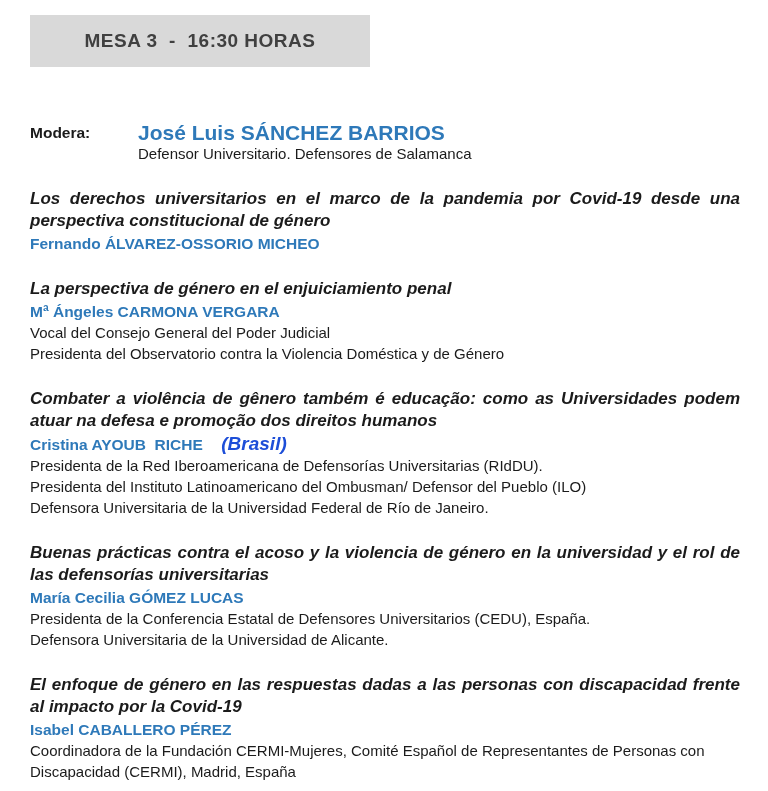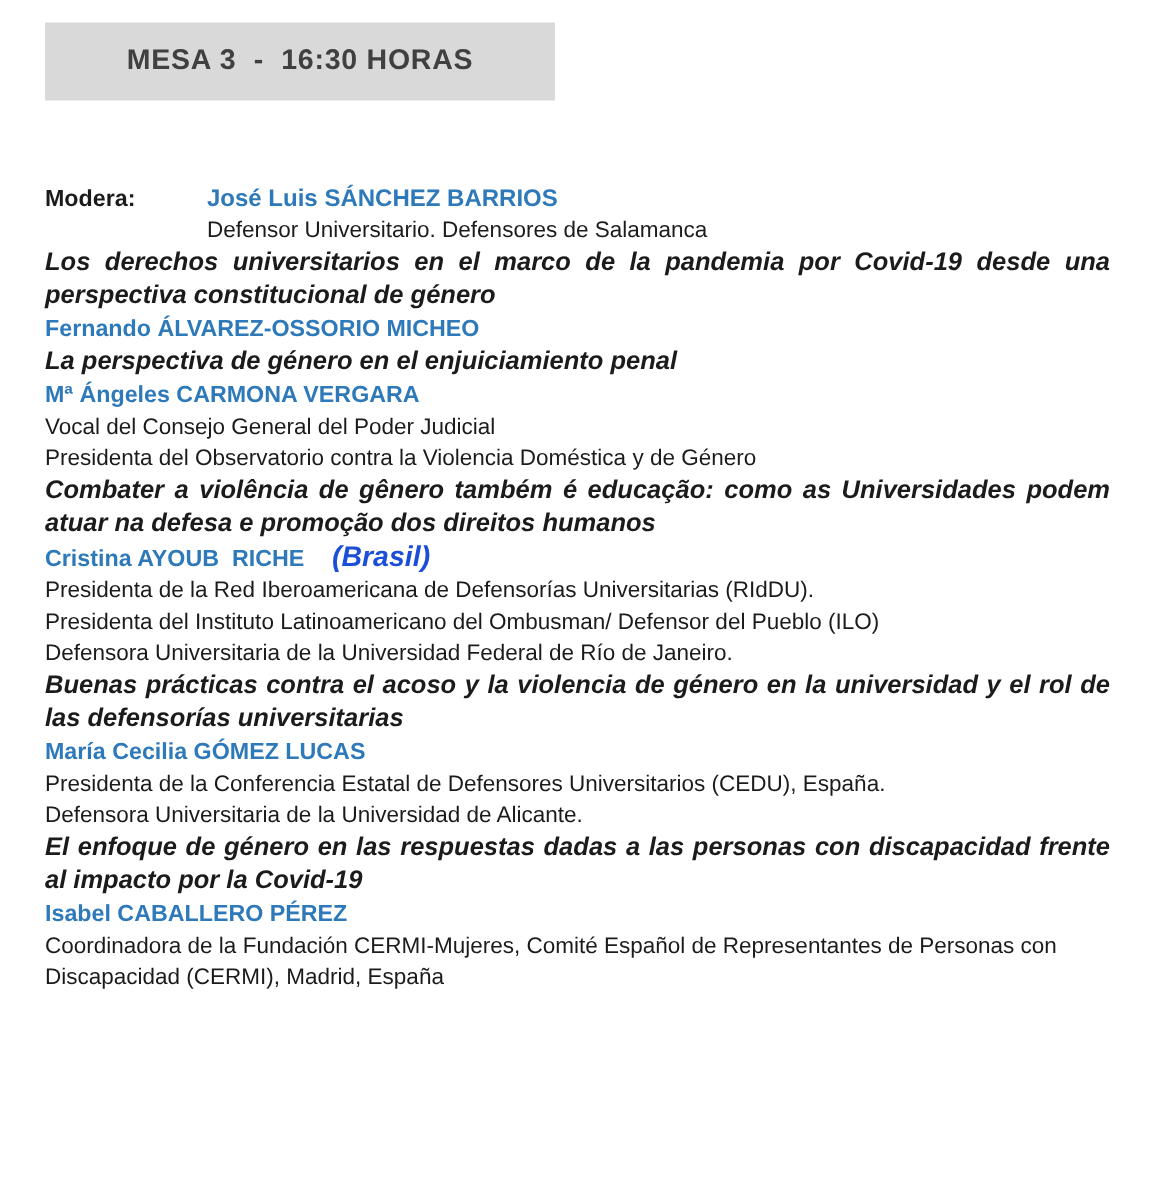--- a/index.html
+++ b/index.html
@@ -36,32 +36,33 @@
     row-gap: 1px;
   }
   .moderator-label {
     grid-column: 1;
     font-size: 15.5px;
     font-weight: bold;
     line-height: 20px;
   }
   .moderator-name {
     grid-column: 2;
-    font-size: 16px;
+    font-size: 21px;
     font-weight: bold;
     line-height: 20px;
     color: var(--accent, #2e79b9);
     white-space: pre-wrap;
   }
   .moderator-affiliation {
     grid-column: 2;
     font-size: 15px;
     line-height: 20px;
   }
   .session {
+    margin-top: 24px;
   }
   .session-title {
     font-size: 17px;
     font-weight: bold;
     font-style: italic;
     line-height: 22px;
     text-align: justify;
     color: #1b1b1b;
   }
   .session-speaker-row {

